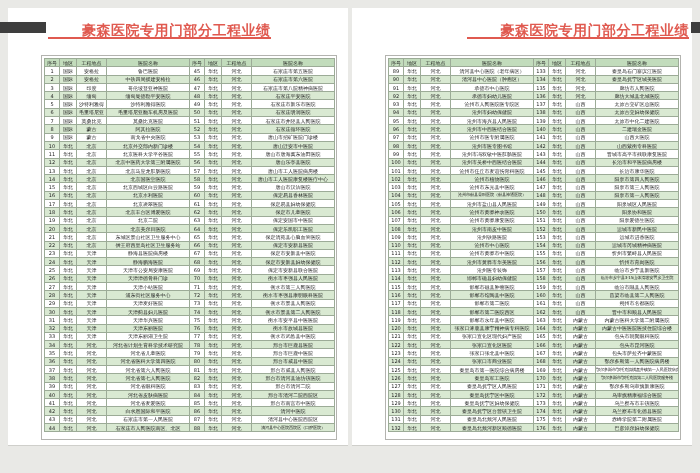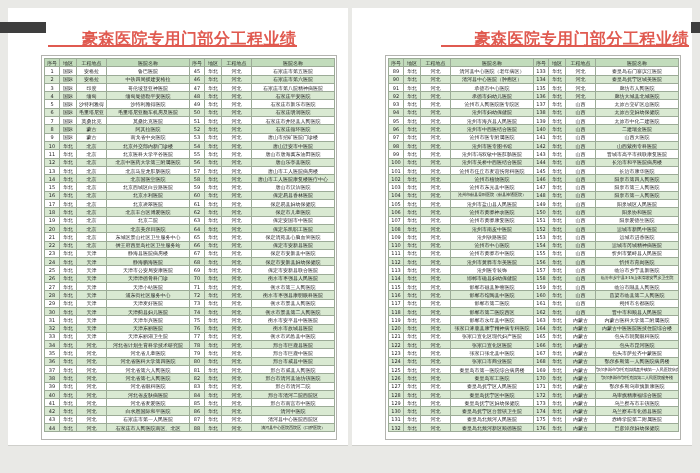--- a/index.html
+++ b/index.html
@@ -5,21 +5,21 @@
   html,body{margin:0;padding:0;-webkit-text-size-adjust:none;}
   #canvas{position:relative;width:700px;height:473px;background:#e9e9e6;overflow:hidden;
           font-family:"DejaVu Sans",sans-serif;}
   .page{position:absolute;top:8px;width:340px;height:437px;background:#ffffff;
         border-bottom:1px solid #cfcfcb;}
   .page-left{left:8px;}
   .page-right{left:352px;}
   .corner-bar{position:absolute;top:22px;height:11px;background:#3e3e3e;}
   .bar-left{left:0;width:46px;}
   .bar-right{right:0;width:9px;}
-  .title{position:absolute;top:32px;font-size:16px;line-height:13px;font-weight:bold;
+  .title{position:absolute;top:24px;font-size:14px;line-height:13px;font-weight:bold;
          color:#e05a50;border-bottom:2px solid #e05a50;letter-spacing:0.5px;white-space:nowrap;padding-left:34px;}
   .title-left{left:48px;}
   .title-right{right:11px;}
   .table-frame{position:absolute;left:33px;top:47px;width:296px;height:385px;
                border:1px solid #b3b3af;padding:2px;box-sizing:border-box;background:#fff;}
   table.grid{border-collapse:collapse;table-layout:fixed;width:290px;height:100%;}
   .grid col.c1{width:15px}.grid col.c2{width:17px}.grid col.c3{width:30px}.grid col.c4{width:83px}
   .grid th,.grid td{border:1px solid #9cab97;font-size:5px;line-height:6px;height:7.3px;
         padding:0;text-align:center;vertical-align:middle;color:#1f1f1f;overflow:hidden;
         white-space:nowrap;font-weight:normal;}

